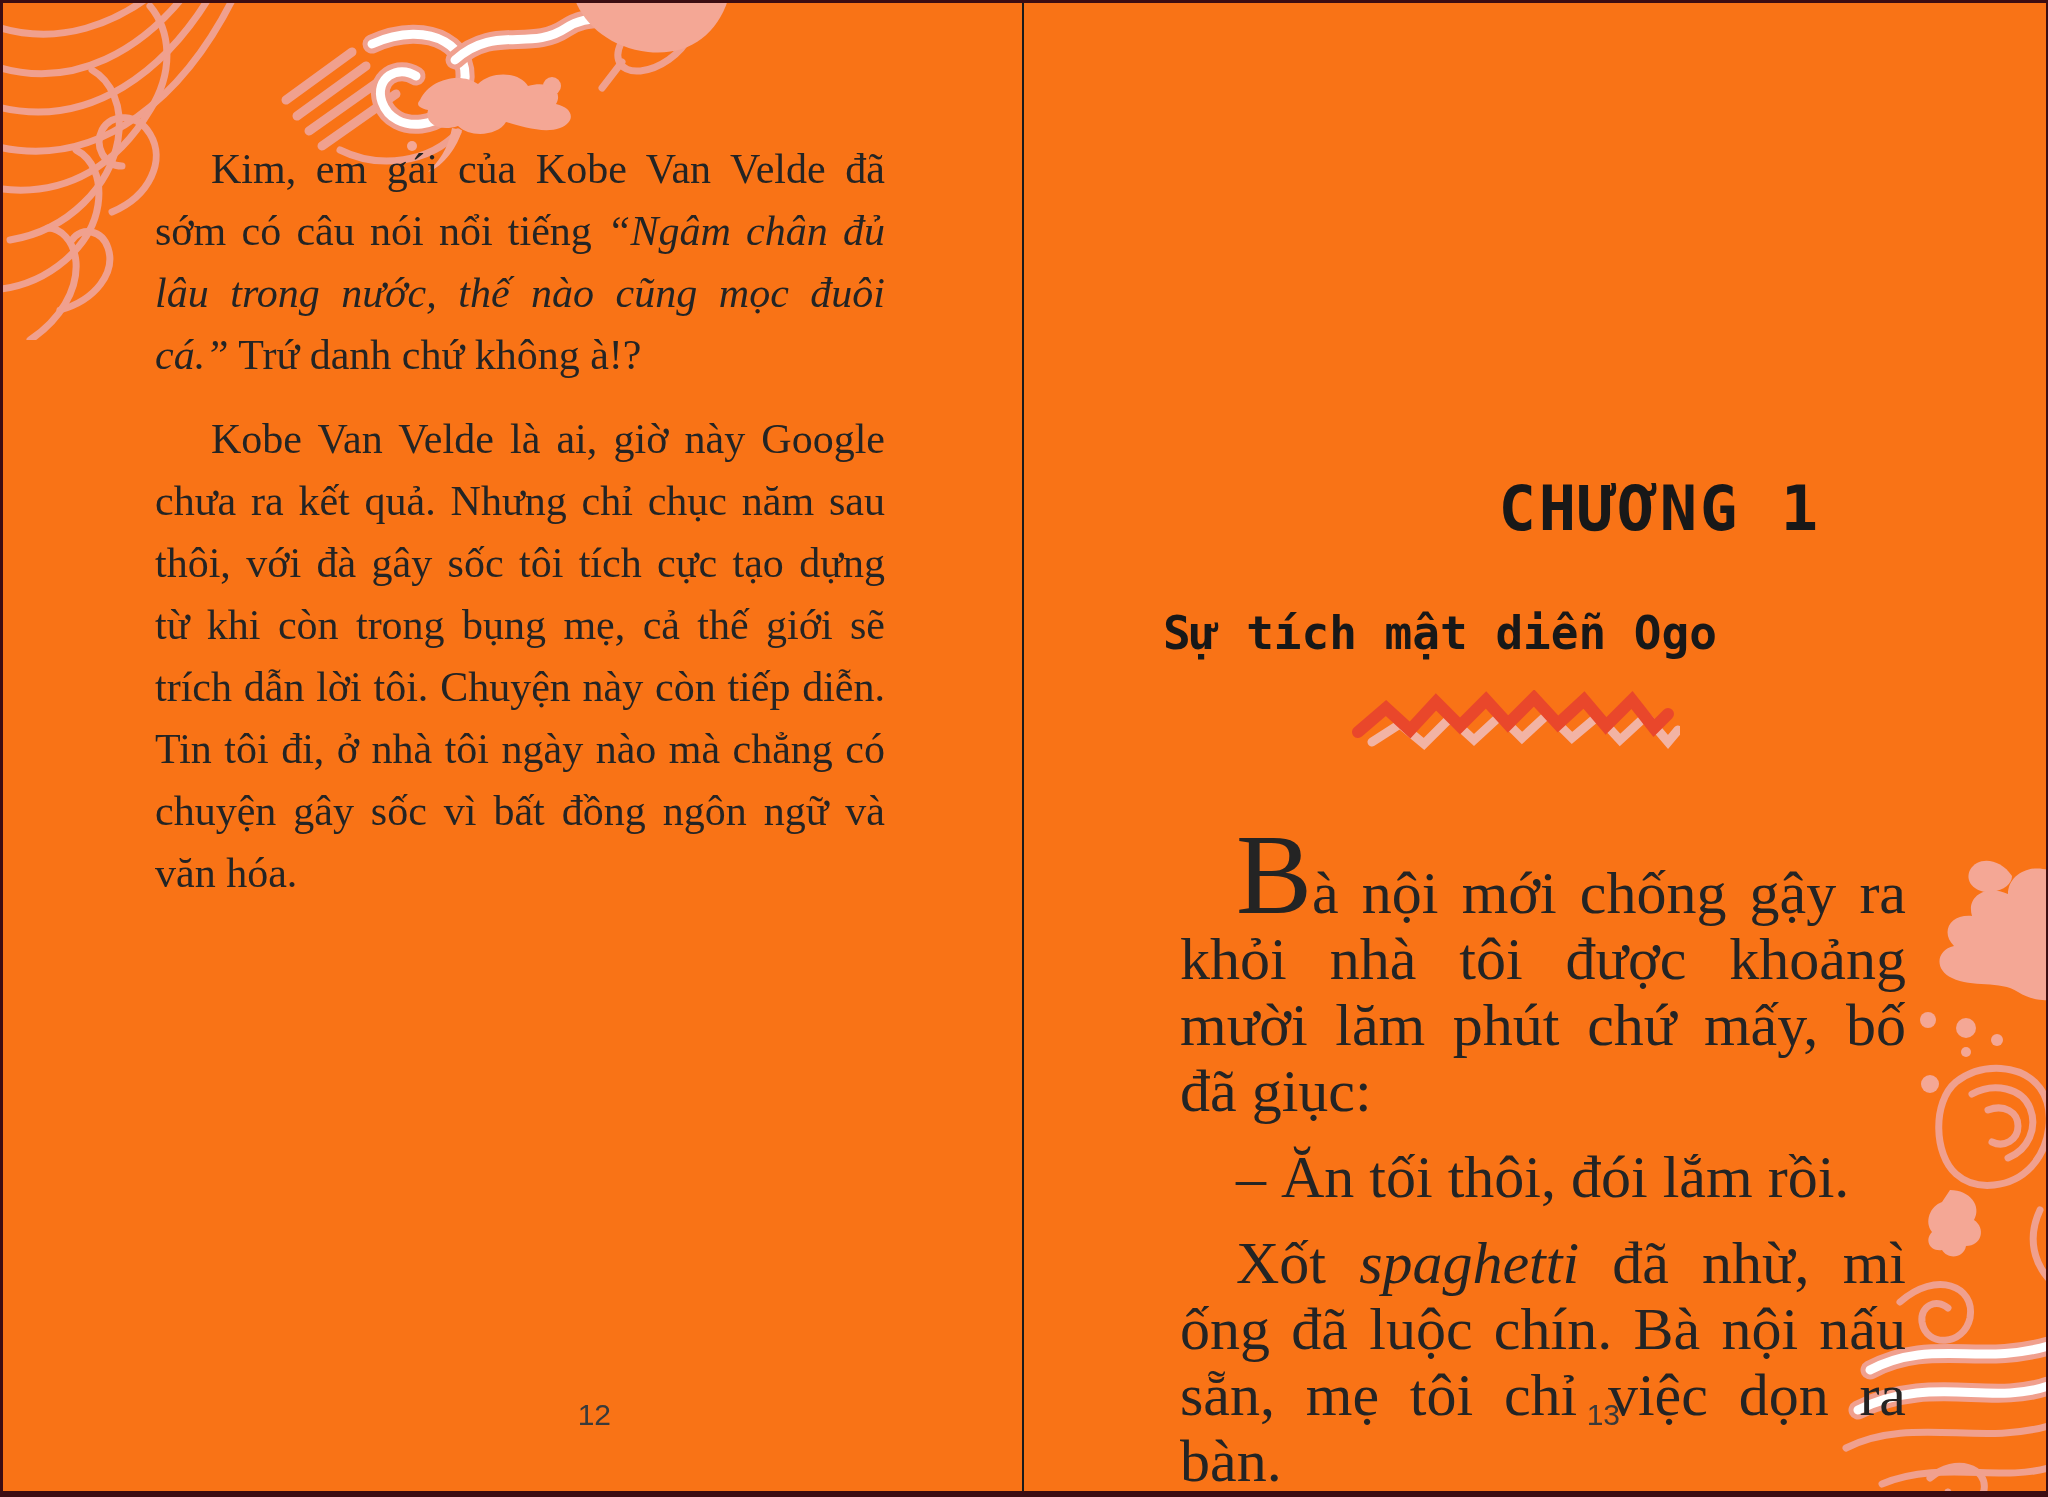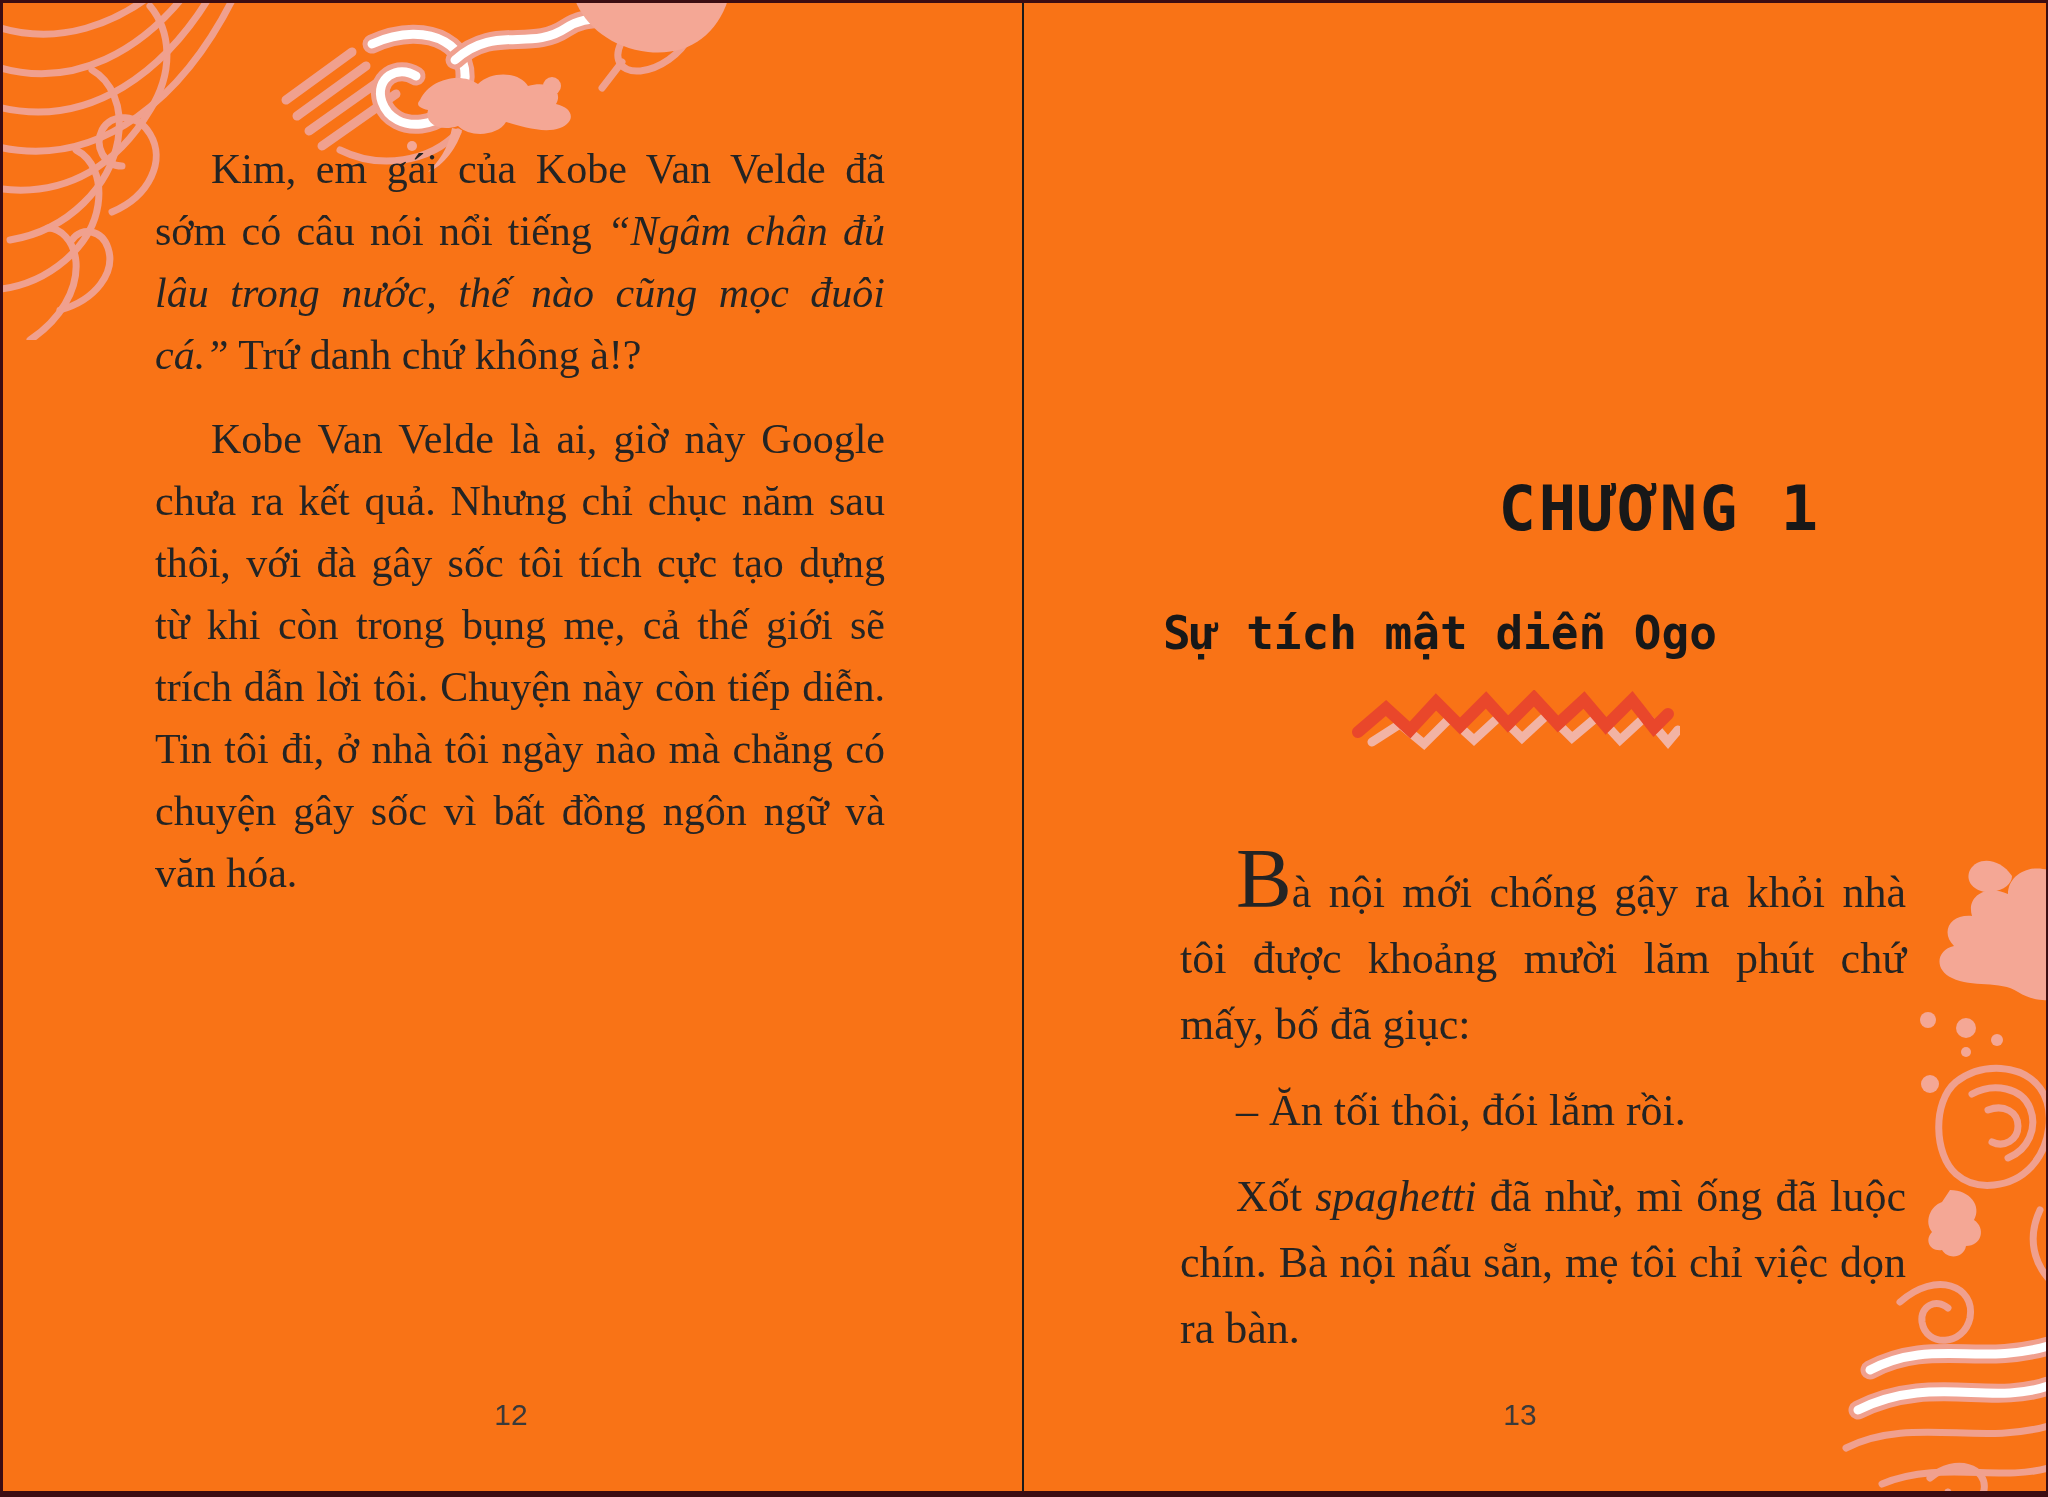--- a/index.html
+++ b/index.html
@@ -27,40 +27,40 @@
   .df{fill:var(--decoration_fill);}
   .ds{fill:none;stroke:var(--decoration_stroke);stroke-width:7;stroke-linecap:round;stroke-linejoin:round;}
   .ds-th{stroke-width:9;}
   .ribbon-out{fill:none;stroke:var(--decoration_stroke);stroke-width:19;stroke-linecap:round;}
   .ribbon-in{fill:none;stroke:#ffffff;stroke-width:9;stroke-linecap:round;}
 
   .body-text{position:absolute;z-index:3;}
   .body-text p{margin:0 0 22px 0;font-size:42px;line-height:62px;text-align:justify;text-indent:56px;}
   .left-text{left:155px;top:138px;width:730px;}
   .right-text{left:1180px;top:860px;width:726px;}
-  .right-text p{font-size:44px;line-height:66px;margin:0 0 20px 0;}
+  .right-text p{font-size:60px;line-height:66px;margin:0 0 20px 0;}
   em{font-style:italic;}
   .cap{font-size:1.9em;line-height:0;}
 
   .chapter-label{
     position:absolute;left:989px;top:472px;width:832px;text-align:right;z-index:3;
     font-family:"DejaVu Sans Mono","Liberation Mono",monospace;font-weight:bold;
     font-size:62px;letter-spacing:3px;color:var(--heading);
   }
   .chapter-title{
     position:absolute;left:1024px;top:606px;width:832px;text-align:center;z-index:3;
     font-family:"DejaVu Sans Mono","Liberation Mono",monospace;font-weight:bold;
     font-size:46px;color:var(--heading);
   }
   .zigzag{position:absolute;left:1350px;top:690px;z-index:3;}
   .zz1{fill:none;stroke:var(--zigzag_red);stroke-width:12;stroke-linecap:round;}
   .zz2{fill:none;stroke:var(--zigzag_light);stroke-width:9;stroke-linecap:round;}
 
   .page-number{
-    position:absolute;top:1398px;width:200px;text-align:center;z-index:3;
+    position:absolute;top:1398px;width:200px;text-align:right;z-index:3;
     font-family:"Liberation Sans","DejaVu Sans",sans-serif;font-size:30px;color:var(--page_number);
   }
   .pn-left{left:411px;}
   .pn-right{left:1420px;}
 </style>
 </head>
 <body>
 
 <div class="spread">
 

